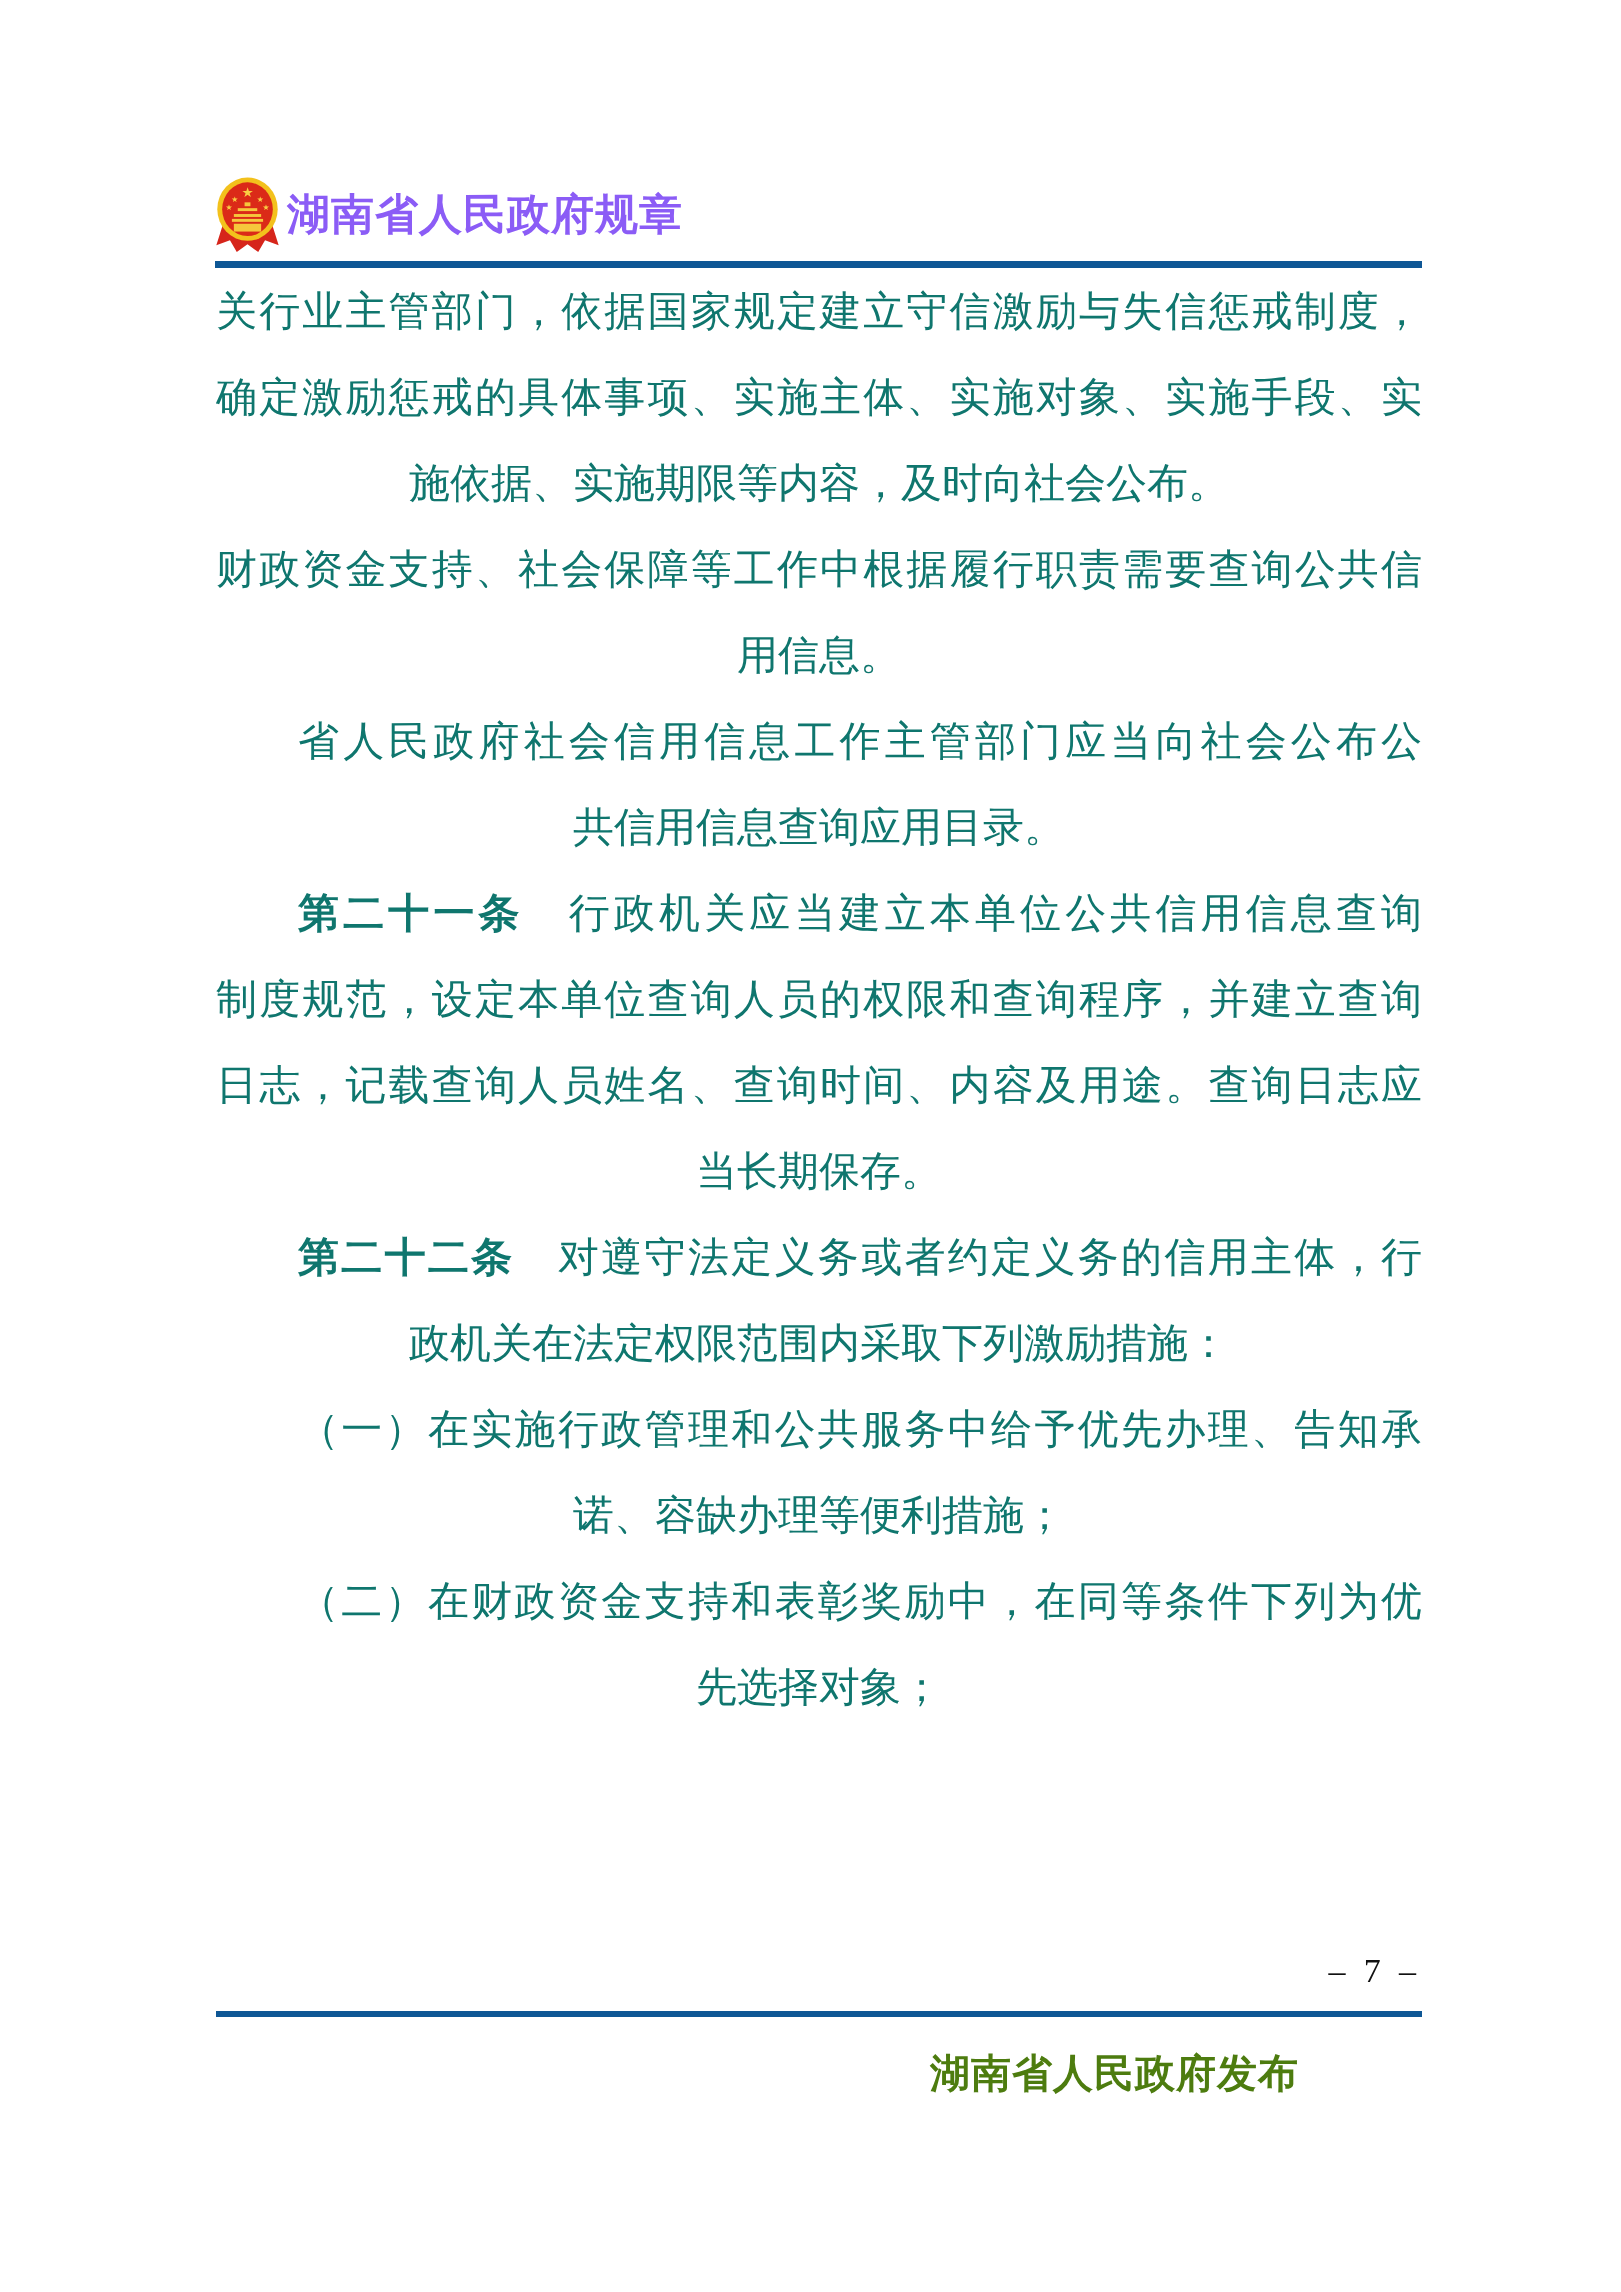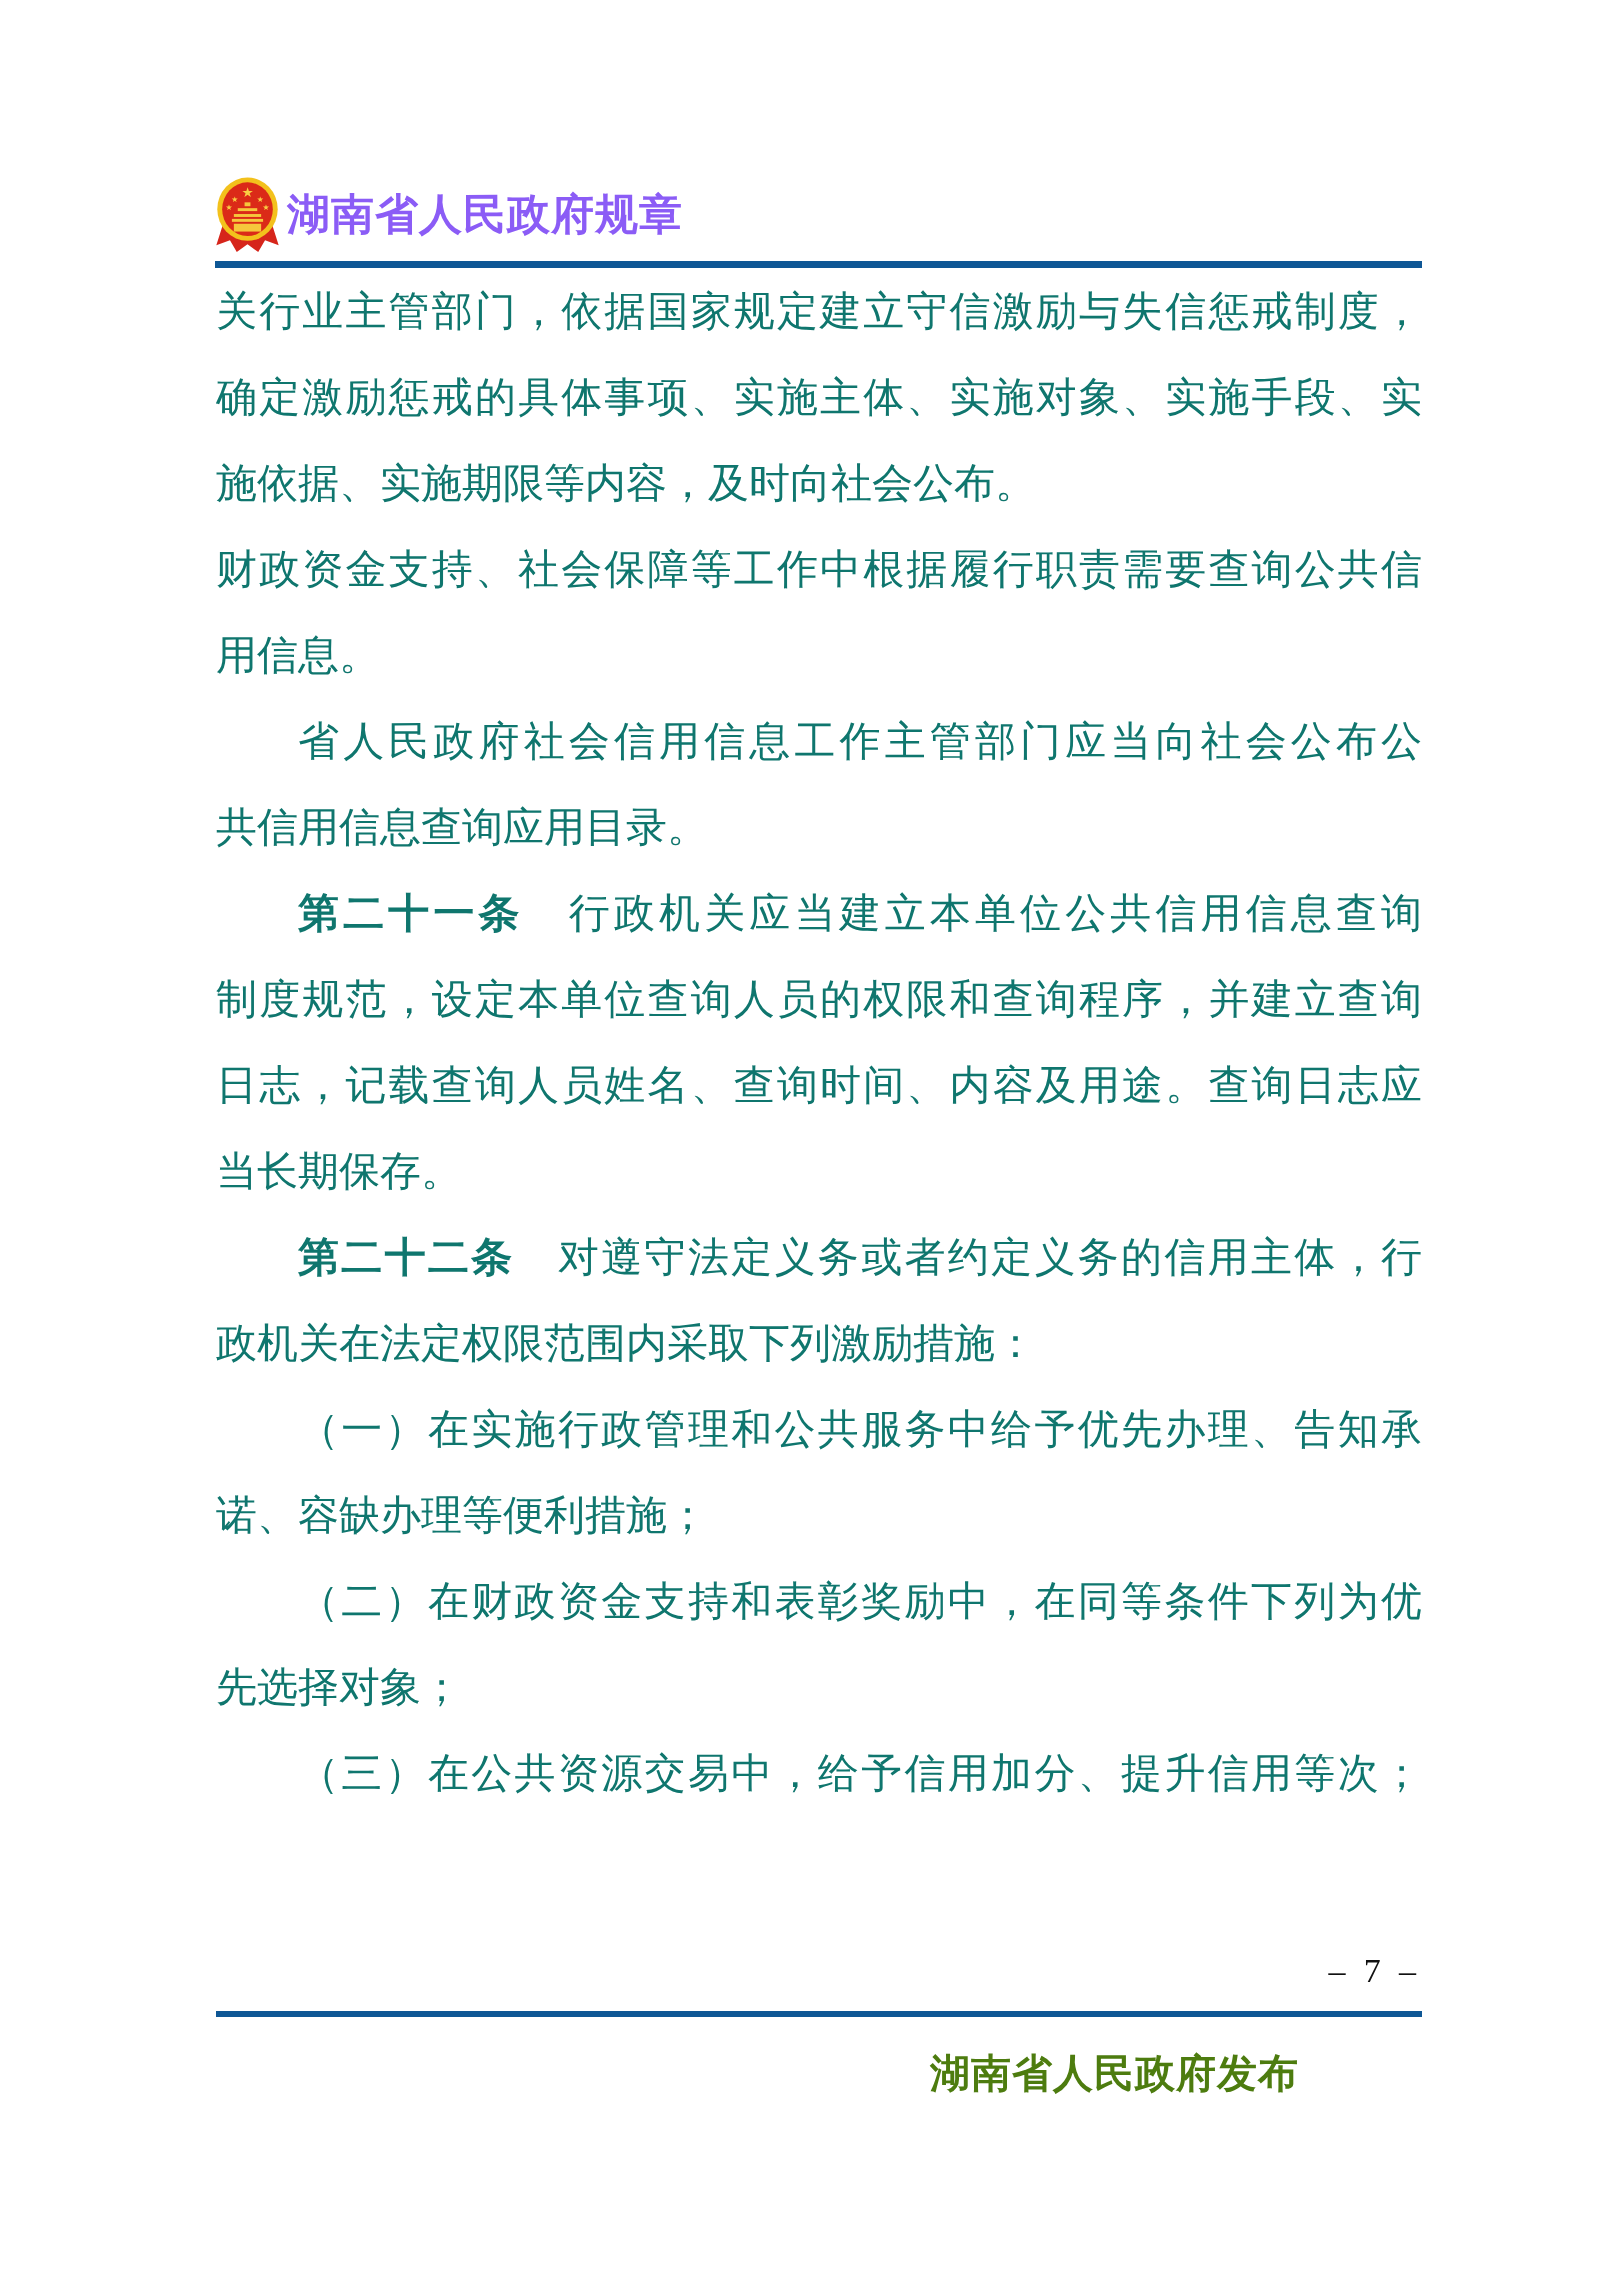--- a/index.html
+++ b/index.html
@@ -24,21 +24,21 @@
   .rule-top {
     position: absolute; left: 215px; top: 261px;
     width: 1207px; height: 6.9px; background: #0E5795;
   }
 
   
   .doc-body {
     position: absolute; left: 216px; top: 268px; width: 1206px;
     font-size: 41px; line-height: 86px; color: #0f766e;
   }
-  .line { text-align: left; white-space: normal; }
+  .line { text-align: center; white-space: normal; }
   .line.justify {
     text-align: justify;
     text-align-last: justify;
     text-justify: inter-character;
   }
   .line.indent { padding-left: 82px; }
   .hei {
     font-family: "Liberation Sans", "DejaVu Sans", sans-serif;
     font-weight: 700;
   }
@@ -97,21 +97,20 @@
       <div class="line justify indent"><span class="hei">第二十一条</span><span>　行政机关应当建立本单位公共信用信息查询</span></div>
       <div class="line justify"><span>制度规范，设定本单位查询人员的权限和查询程序，并建立查询</span></div>
       <div class="line justify"><span>日志，记载查询人员姓名、查询时间、内容及用途。查询日志应</span></div>
       <div class="line"><span>当长期保存。</span></div>
       <div class="line justify indent"><span class="hei">第二十二条</span><span>　对遵守法定义务或者约定义务的信用主体，行</span></div>
       <div class="line"><span>政机关在法定权限范围内采取下列激励措施：</span></div>
       <div class="line justify indent"><span>（一）在实施行政管理和公共服务中给予优先办理、告知承</span></div>
       <div class="line"><span>诺、容缺办理等便利措施；</span></div>
       <div class="line justify indent"><span>（二）在财政资金支持和表彰奖励中，在同等条件下列为优</span></div>
       <div class="line"><span>先选择对象；</span></div>
-      <div class="line justify indent"><span>（三）在公共资源交易中，给予信用加分、提升信用等次；</span></div>
     </div>
 
   <div class="page-number">– 7 –</div>
   <div class="rule-bottom"></div>
   <div class="publisher">湖南省人民政府发布</div>
 
 </div>
 
 
 </body></html>

